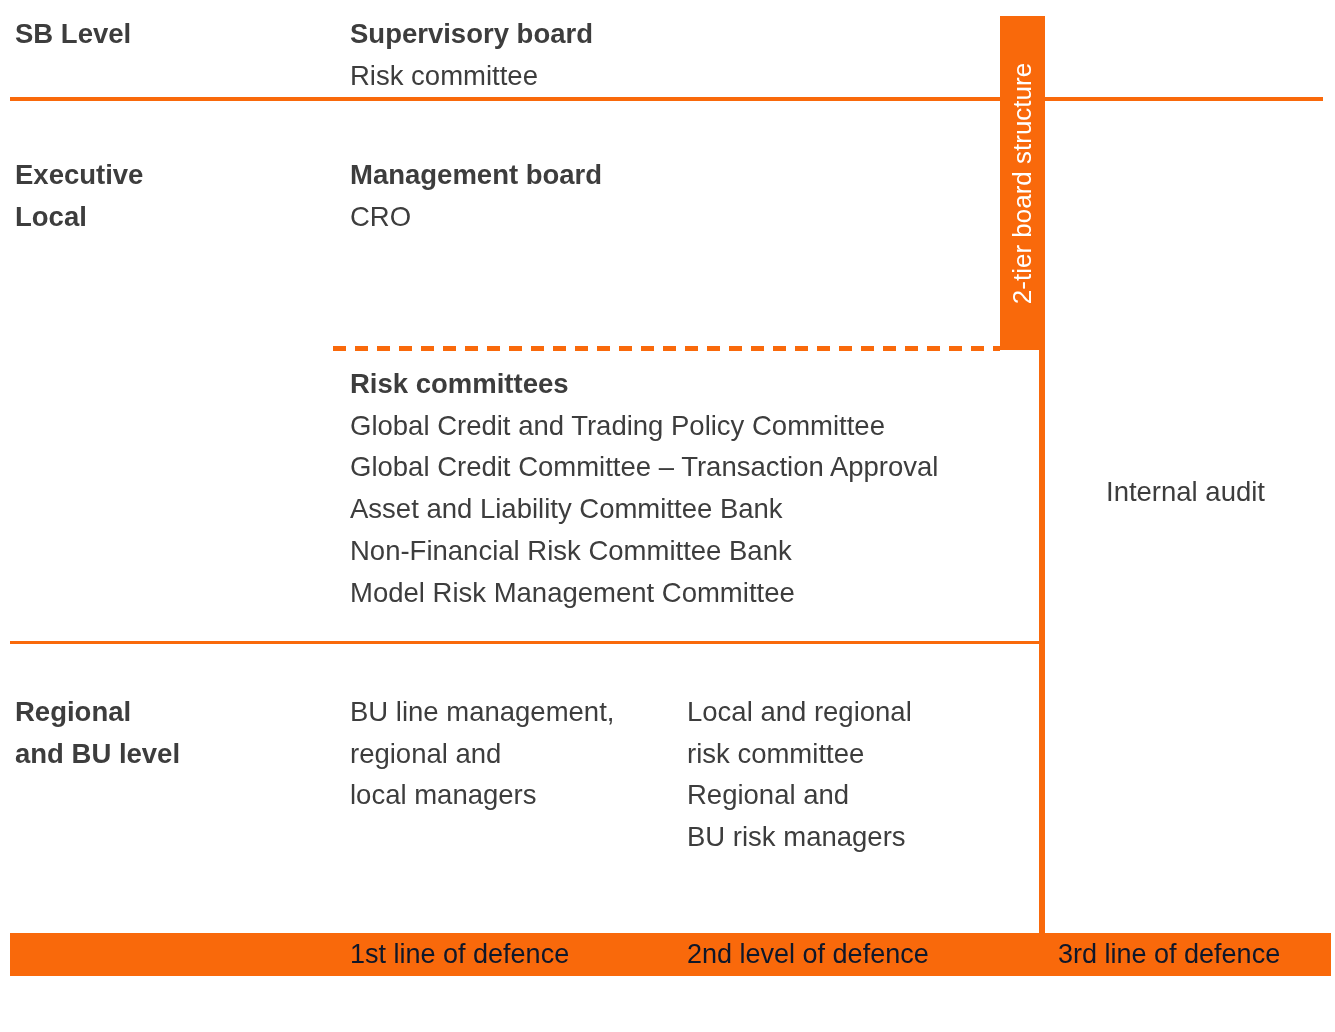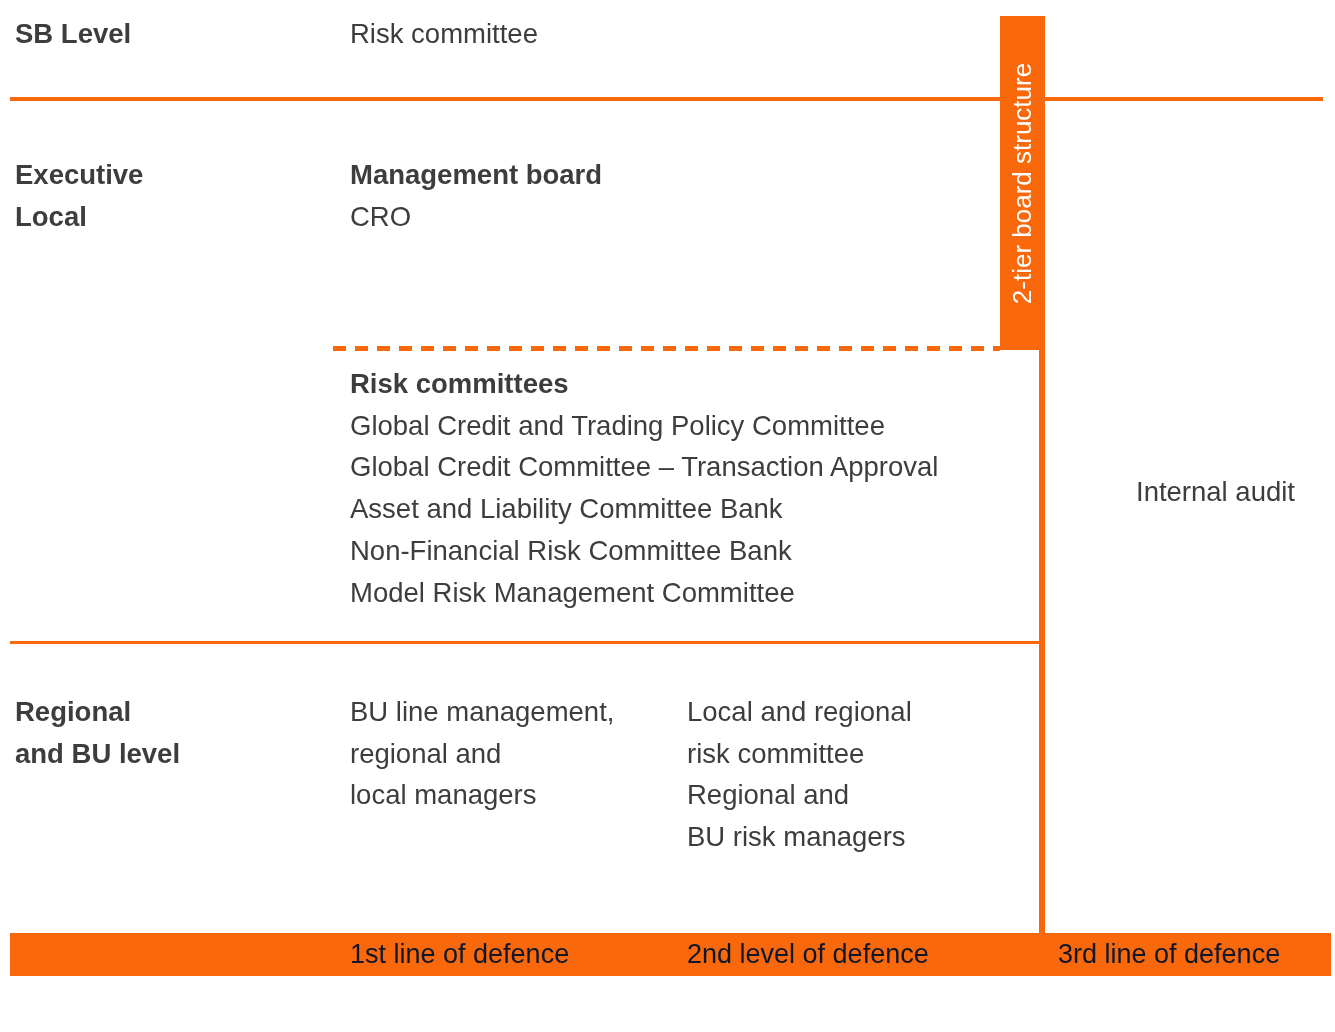--- a/index.html
+++ b/index.html
@@ -58,20 +58,21 @@
     color:#0f172a;font-size:27px;white-space:nowrap;
   }
 </style>
 </head>
 <body>
 
 <div id="canvas">
 
   <div class="t bold" style="left:15px;top:13px;">SB Level</div>
   <div class="t" style="left:350px;top:13px;">
+    <div class="bold">Supervisory board</div>
     <div>Risk committee</div>
   </div>
 
   <div class="hline" style="left:10px;top:97px;width:1313px;height:4px;"></div>
 
   <div class="t bold" style="left:15px;top:154px;">
     <div>Executive</div>
     <div>Local</div>
   </div>
   <div class="t" style="left:350px;top:154px;">
@@ -87,21 +88,21 @@
 
   <div class="t" style="left:350px;top:363px;line-height:41.7px;">
     <div class="bold">Risk committees</div>
     <div>Global Credit and Trading Policy Committee</div>
     <div>Global Credit Committee – Transaction Approval</div>
     <div>Asset and Liability Committee Bank</div>
     <div>Non-Financial Risk Committee Bank</div>
     <div>Model Risk Management Committee</div>
   </div>
 
-  <div class="t" style="left:1136px;top:471px;">Internal audit</div>
+  <div class="t" style="left:1106px;top:471px;">Internal audit</div>
 
   <div class="vline"></div>
 
   <div class="hline" style="left:10px;top:641px;width:1031px;height:3px;"></div>
 
   <div class="t" style="left:350px;top:691px;">
     <div>BU line management,</div>
     <div>regional and</div>
     <div>local managers</div>
   </div>

